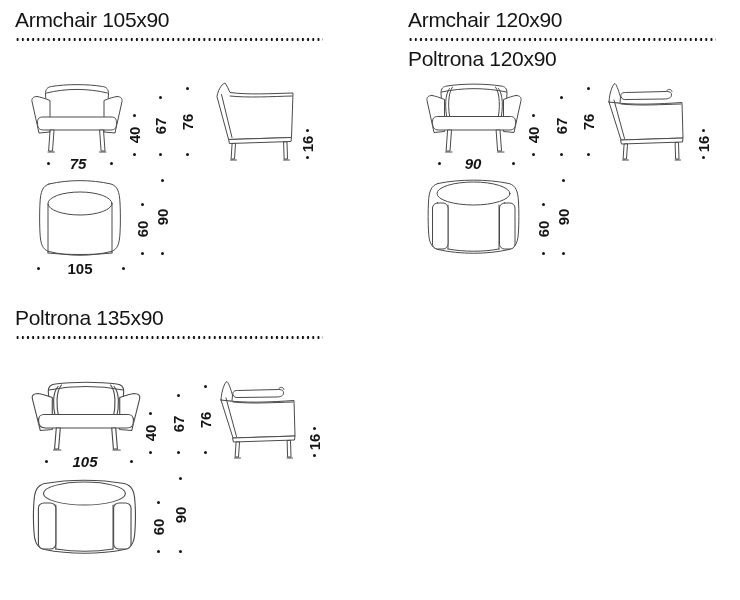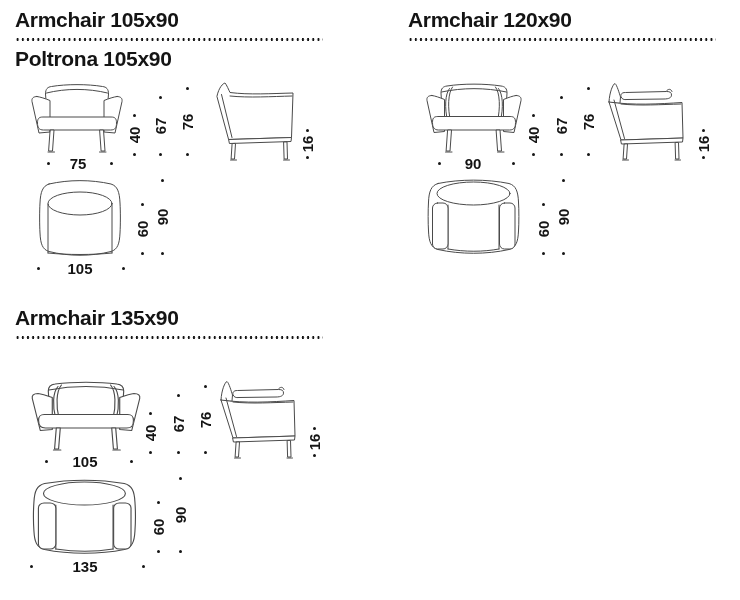--- a/index.html
+++ b/index.html
@@ -8,21 +8,21 @@
     background:#ffffff;
     font-family:"Liberation Sans","DejaVu Sans",sans-serif;
     color:#141414;
   }
   .section{position:absolute;width:345px;height:298px;}
   #s1{left:0;top:0;}
   #s2{left:393px;top:0;}
   #s3{left:0;top:298px;}
 
   .hdr{position:absolute;left:15px;top:8px;width:308px;}
-  .title{font-size:21px;font-weight:700;letter-spacing:-0.3px;line-height:24px;color:#141414;white-space:nowrap;}
+  .title{font-size:21px;font-weight:400;letter-spacing:-0.3px;line-height:24px;color:#141414;white-space:nowrap;}
   .dotline{
     height:3px;margin:6px 0 6px 0;
     background-image:radial-gradient(circle,#141414 1.1px,transparent 1.35px);
     background-size:5.2px 3px;background-repeat:repeat-x;background-position:0 center;
   }
 
   .draw{position:absolute;}
   .w{fill:#ffffff;stroke:#4a4a4a;stroke-width:1;stroke-linejoin:round;stroke-linecap:round;}
   .n{fill:none;stroke:#4a4a4a;stroke-width:1;stroke-linejoin:round;stroke-linecap:round;}
 
@@ -37,21 +37,21 @@
   .d40{top:114px;height:42px;}
   .d67{top:96px;height:60px;}
   .d76{top:87px;height:69px;}
   .d16{top:129px;height:30px;}
   .d60{top:203px;height:52px;}
   .d90{top:179px;height:76px;}
 
   .hdim{position:absolute;left:0;top:0;width:100%;height:18px;}
   .hdim .num{position:absolute;top:0;transform:translateX(-50%);line-height:16px;}
   .hdim .dot{top:6px;}
-  .hf{top:156px;}
+  .hf{top:156px;font-style:italic;}
   .ht{top:261px;}
 </style>
 </head>
 <body>
 
 <svg width="0" height="0" style="position:absolute" aria-hidden="true">
   <defs>
 
     <symbol id="front-a" viewBox="0 0 96 80">
       <path class="w" d="M18,46 L15.5,14 C15.5,9 17.5,7 21.5,6.5 C36,4 58,4 72.5,6.5 C76.5,7 78.5,9 78.5,14 L76,46 Z"></path>
@@ -115,21 +115,20 @@
       <rect class="w" x="7.5" y="25" width="15.5" height="46" rx="5"></rect>
       <rect class="w" x="74.5" y="25" width="15.5" height="46" rx="5"></rect>
     </symbol>
   </defs>
 </svg>
 
 <div class="section" id="s1">
   <div class="hdr">
     <div class="title">Armchair 105x90</div>
     <div class="dotline"></div>
-    <div class="title">Poltrona 105x90</div>
   </div>
 
   <svg class="draw" style="left:30px;top:80px" width="96" height="80" viewBox="0 0 96 80">
       <use href="#front-a"></use>
     </svg>
 
   <div class="vdim d40" style="left:127px">
     <i class="dot t"></i>
     <span class="num">40</span>
     <i class="dot b"></i>
@@ -177,20 +176,21 @@
     <i class="dot" style="left:37px"></i>
     <span class="num" style="left:80px">105</span>
     <i class="dot" style="left:122px"></i>
   </div>
 </div>
 
 <div class="section" id="s2">
   <div class="hdr">
     <div class="title">Armchair 120x90</div>
     <div class="dotline"></div>
+    <div class="title">Poltrona 120x90</div>
   </div>
 
   <svg class="draw" style="left:32px;top:80px" width="98" height="80" viewBox="0 0 98 80">
       <use href="#front-b"></use>
     </svg>
 
   <div class="vdim d40" style="left:133px">
     <i class="dot t"></i>
     <span class="num">40</span>
     <i class="dot b"></i>
@@ -231,21 +231,21 @@
   </div>
   <div class="vdim d90" style="left:163px">
     <i class="dot t"></i>
     <span class="num">90</span>
     <i class="dot b"></i>
   </div>
 </div>
 
 <div class="section" id="s3">
   <div class="hdr">
-    <div class="title">Armchair 135x90</div>
+    <div class="title">Poltrona 135x90</div>
     <div class="dotline"></div>
   </div>
 
   <svg class="draw" style="left:30px;top:80px" width="112" height="80" viewBox="0 0 98 80" preserveAspectRatio="none">
       <use href="#front-b"></use>
     </svg>
 
   <div class="vdim d40" style="left:143px">
     <i class="dot t"></i>
     <span class="num">40</span>
@@ -283,18 +283,13 @@
   <div class="vdim d60" style="left:151px">
     <i class="dot t"></i>
     <span class="num">60</span>
     <i class="dot b"></i>
   </div>
   <div class="vdim d90" style="left:173px">
     <i class="dot t"></i>
     <span class="num">90</span>
     <i class="dot b"></i>
   </div>
-  <div class="hdim ht">
-    <i class="dot" style="left:30px"></i>
-    <span class="num" style="left:85px">135</span>
-    <i class="dot" style="left:142px"></i>
-  </div>
 </div>
 
 </body></html>

